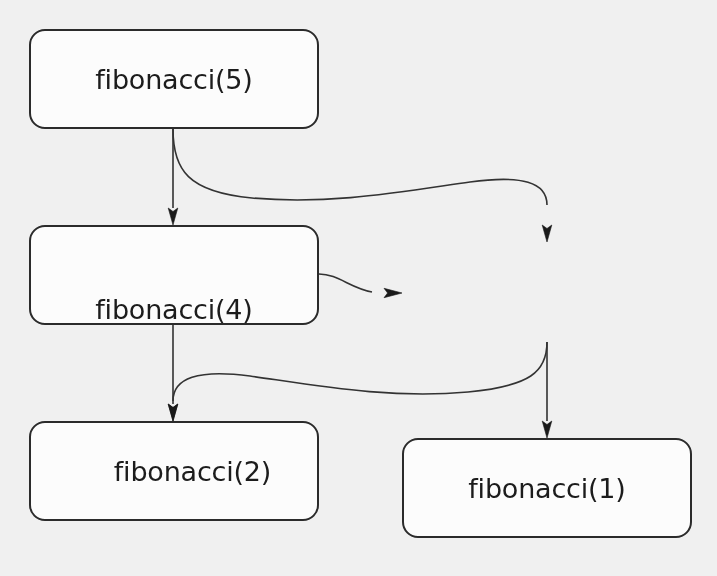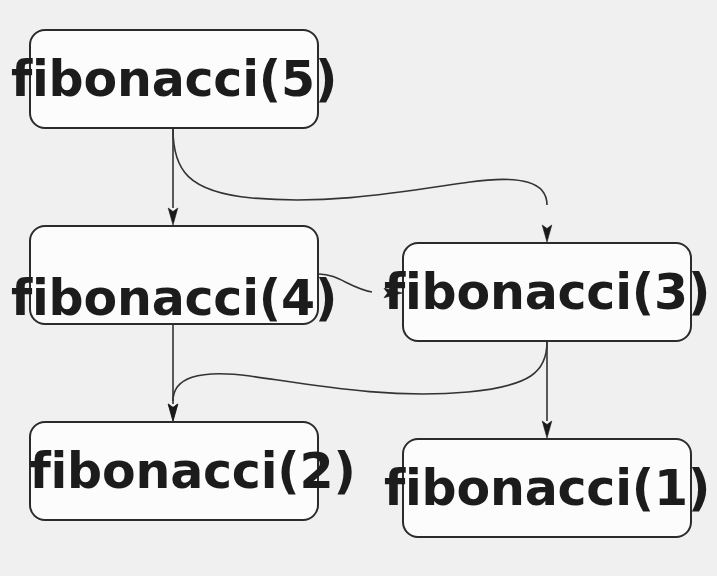--- a/index.html
+++ b/index.html
@@ -46,22 +46,22 @@
     background: #fcfcfc;
     border: 2px solid #2b2b2b;
     border-radius: 16px;
     display: flex;
     align-items: center;
     justify-content: center;
     z-index: 2;
   }
   .node-label {
     font-family: "DejaVu Sans", "Liberation Sans", sans-serif;
-    font-size: 49px;
-    font-weight: 700;
+    font-size: 27px;
+    font-weight: 400;
     color: #1c1c1c;
     letter-spacing: -0.2px;
     line-height: 1;
     white-space: nowrap;
     user-select: none;
   }
 </style>
 </head>
 <body>
 
@@ -106,23 +106,20 @@
   </svg>
 
   <div class="node" style="left:29px; top:29px; width:290px; height:100px;">
     <span class="node-label">fibonacci(5)</span>
   </div>
 
   <div class="node" style="left:29px; top:225px; width:290px; height:100px;align-items:flex-end;">
     <span class="node-label">fibonacci(4)</span>
   </div>
 
-  <div class="node" style="left:402px; top:242px; width:290px; height:100px;">
-    <span class="node-label">fibonacci(3)</span>
-  </div>
 
   <div class="node" style="left:29px; top:421px; width:290px; height:100px;padding-left:37px;">
     <span class="node-label">fibonacci(2)</span>
   </div>
 
   <div class="node" style="left:402px; top:438px; width:290px; height:100px;">
     <span class="node-label">fibonacci(1)</span>
   </div>
 
 </div>

